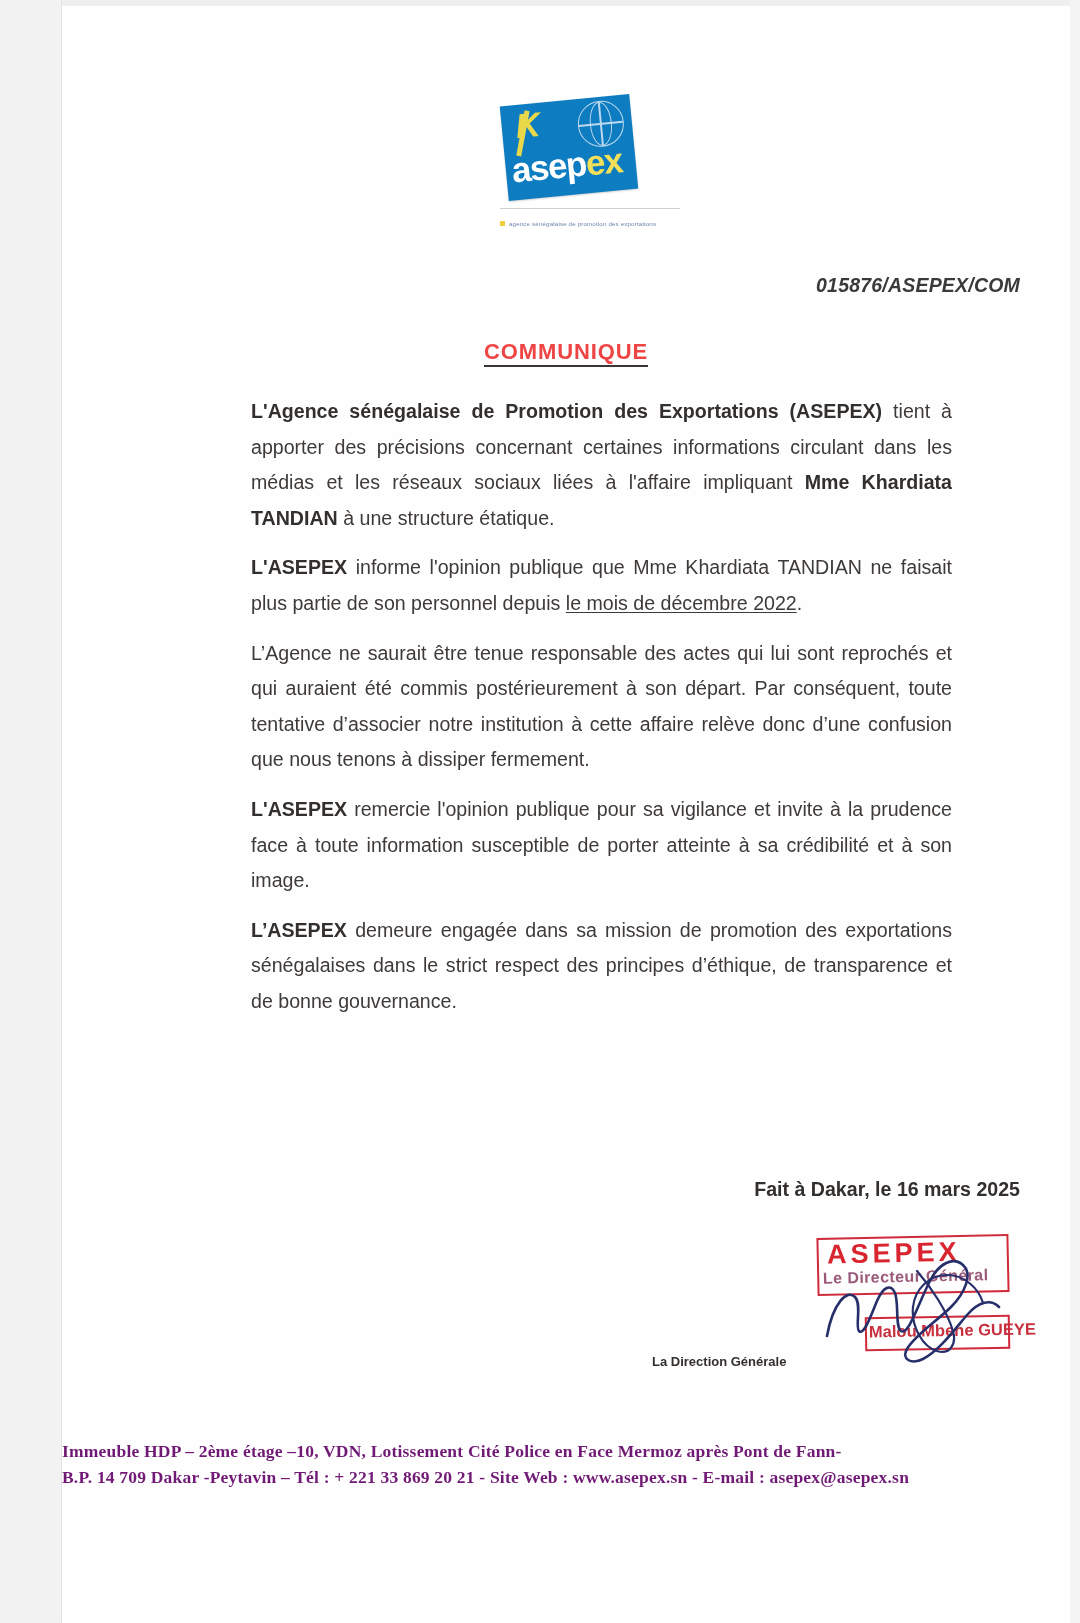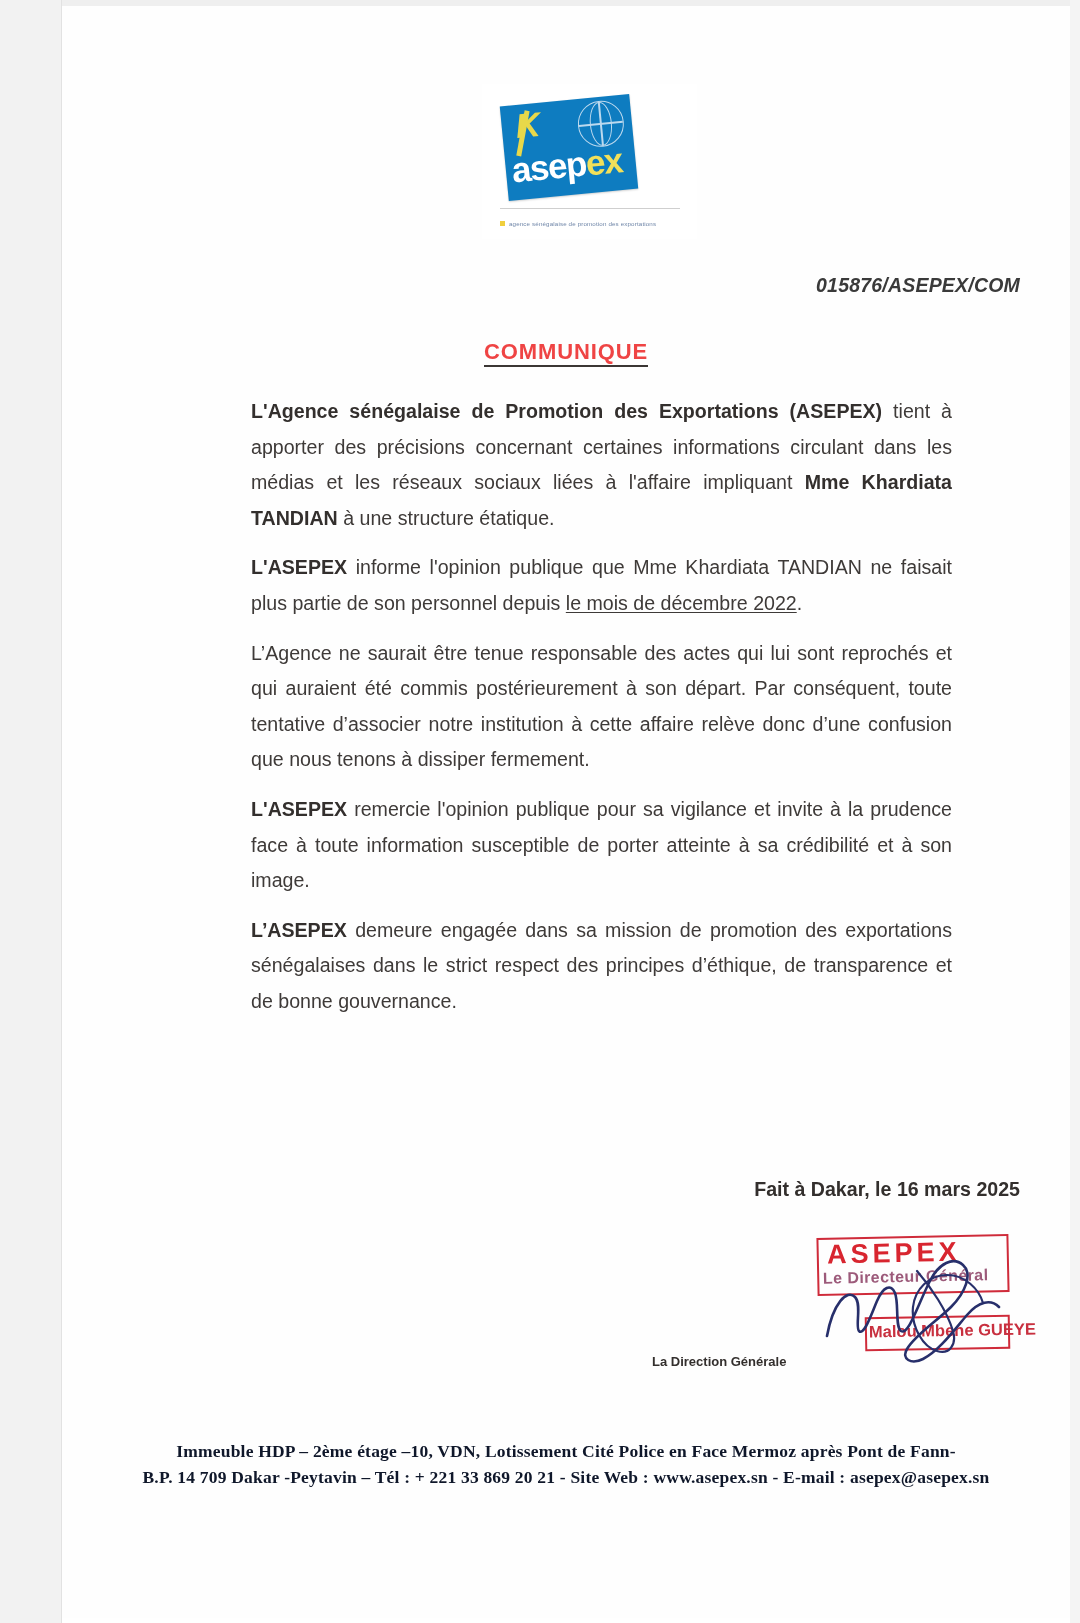--- a/index.html
+++ b/index.html
@@ -265,25 +265,25 @@
     left: -10px; top: -5px;
     width: 220px; height: 140px;
     pointer-events: none;
   }
 
   
   .footer {
     position: absolute;
     left: 0; right: 0;
     top: 1432px;
-    text-align: center;
+    text-align: left;
     font-family: "Liberation Serif", serif;
     font-size: 17.5px;
     line-height: 26px;
-    color: #0f172a;
+    color: #701a75;
     font-weight: 600;
     letter-spacing: 0.2px;
   }
   .footer-line2 { white-space: nowrap; }
 </style>
 </head>
 <body>
 
 <div class="scan-page">
   <div class="gutter-left"></div>

